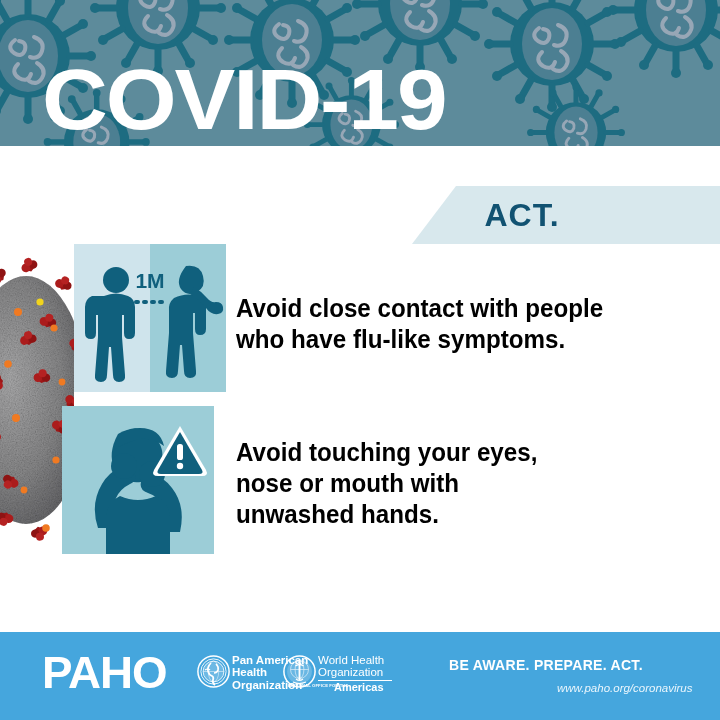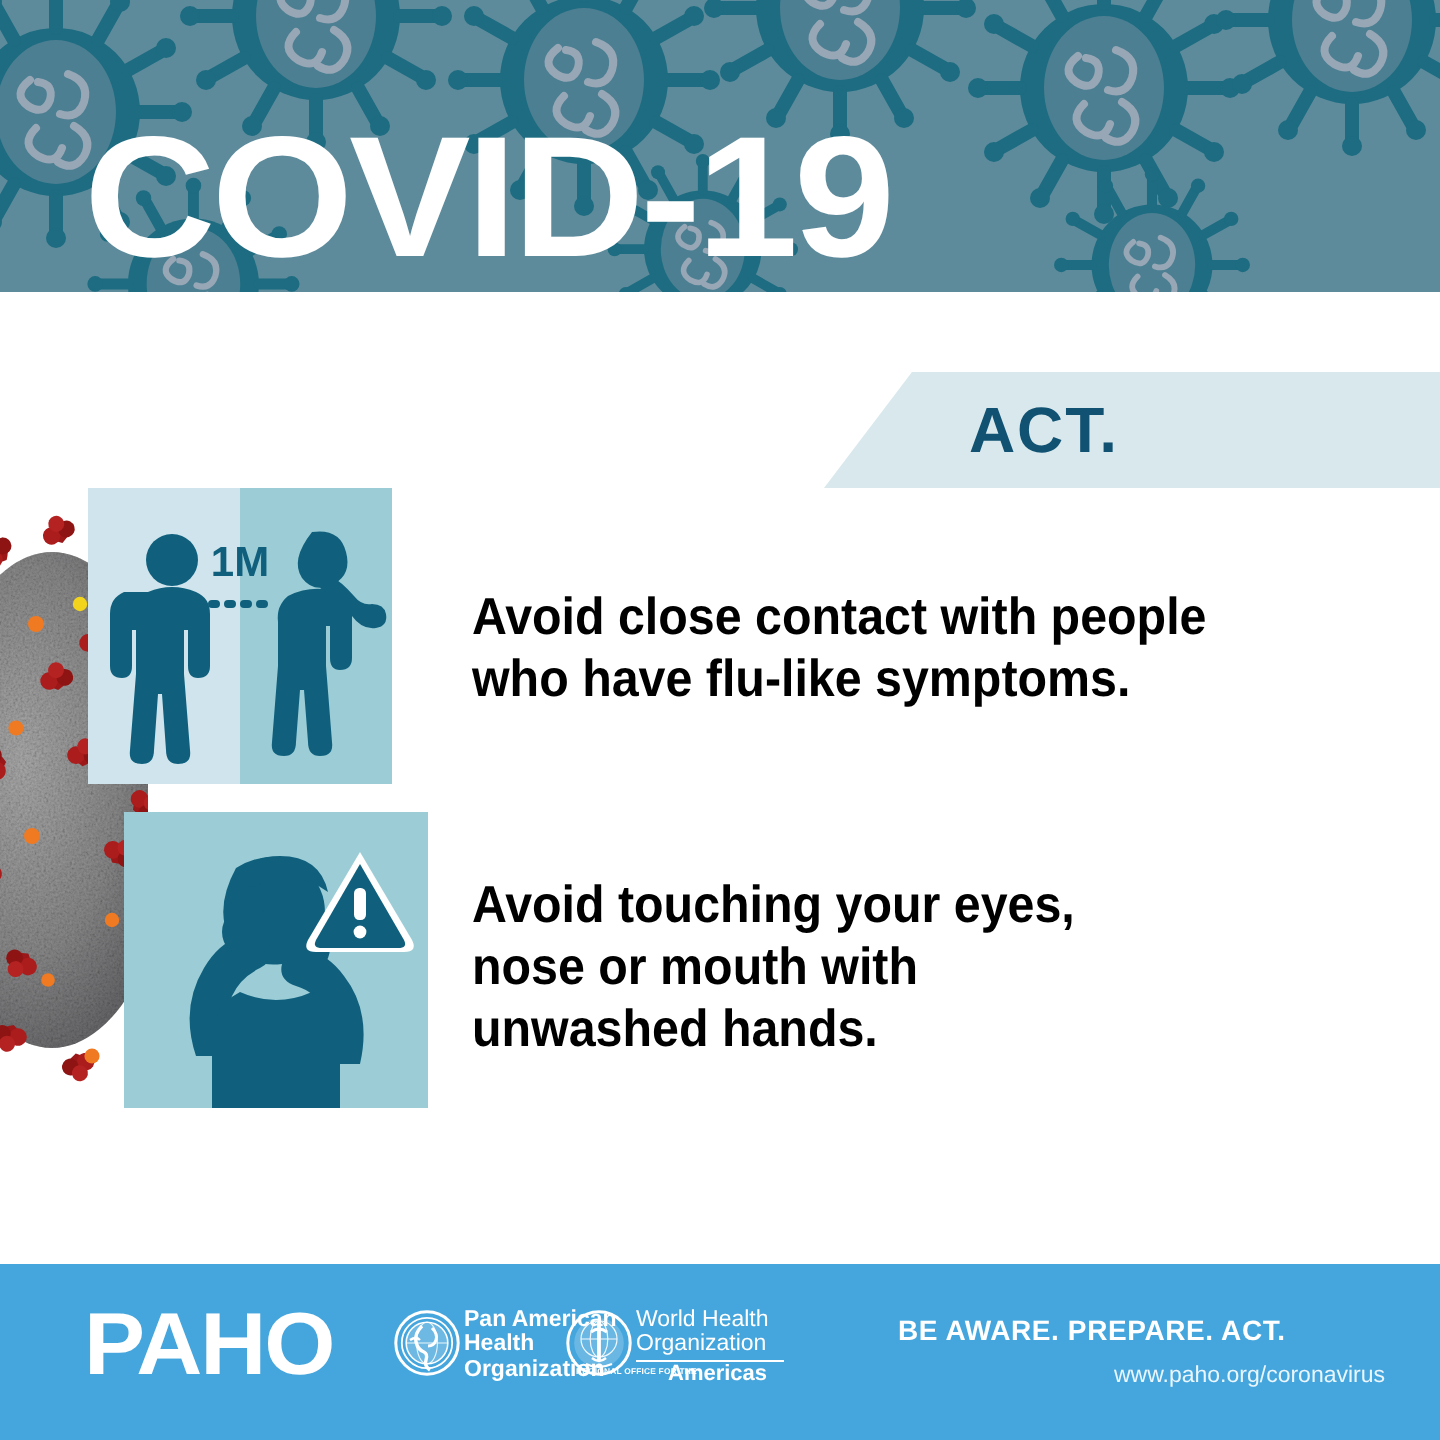--- a/index.html
+++ b/index.html
@@ -41,21 +41,21 @@
   }
 
   
   .virus-photo {
     position:absolute; left:0; top:232px; width:74px; height:338px;
     overflow:hidden;
   }
 
   
   .panel-a {
-    position:absolute; left:44px; top:244px; width:152px; height:148px;
+    position:absolute; left:74px; top:244px; width:152px; height:148px;
     display:flex;
   }
   .panel-a .half-l { width:50%; height:100%; background:#cfe4ec; }
   .panel-a .half-r { width:50%; height:100%; background:#9ccdd7; }
   .panel-a svg { position:absolute; left:0; top:0; }
 
   .panel-b {
     position:absolute; left:62px; top:406px; width:152px; height:148px;
     background:#9ccdd7;
   }
@@ -106,21 +106,21 @@
   .who-sub-big {
     position:absolute; left:334px; top:49px;
     color:#ffffff; font-size:11px; font-weight:bold;text-align:center;
   }
   .tagline {
     position:absolute; left:449px; top:25px;
     color:#ffffff; font-weight:bold; font-size:14px; letter-spacing:0.3px;
   }
   .url {
     position:absolute; left:557px; top:50px;
-    color:#eaf6fd; font-size:11.5px;
+    color:#eaf6fd; font-size:11.5px;font-style:italic;
   }
 </style>
 </head>
 <body>
 
 <div id="poster">
 
   <div class="header">
     <svg class="virus-pattern" width="720" height="146" viewBox="0 0 720 146">
       <defs>

